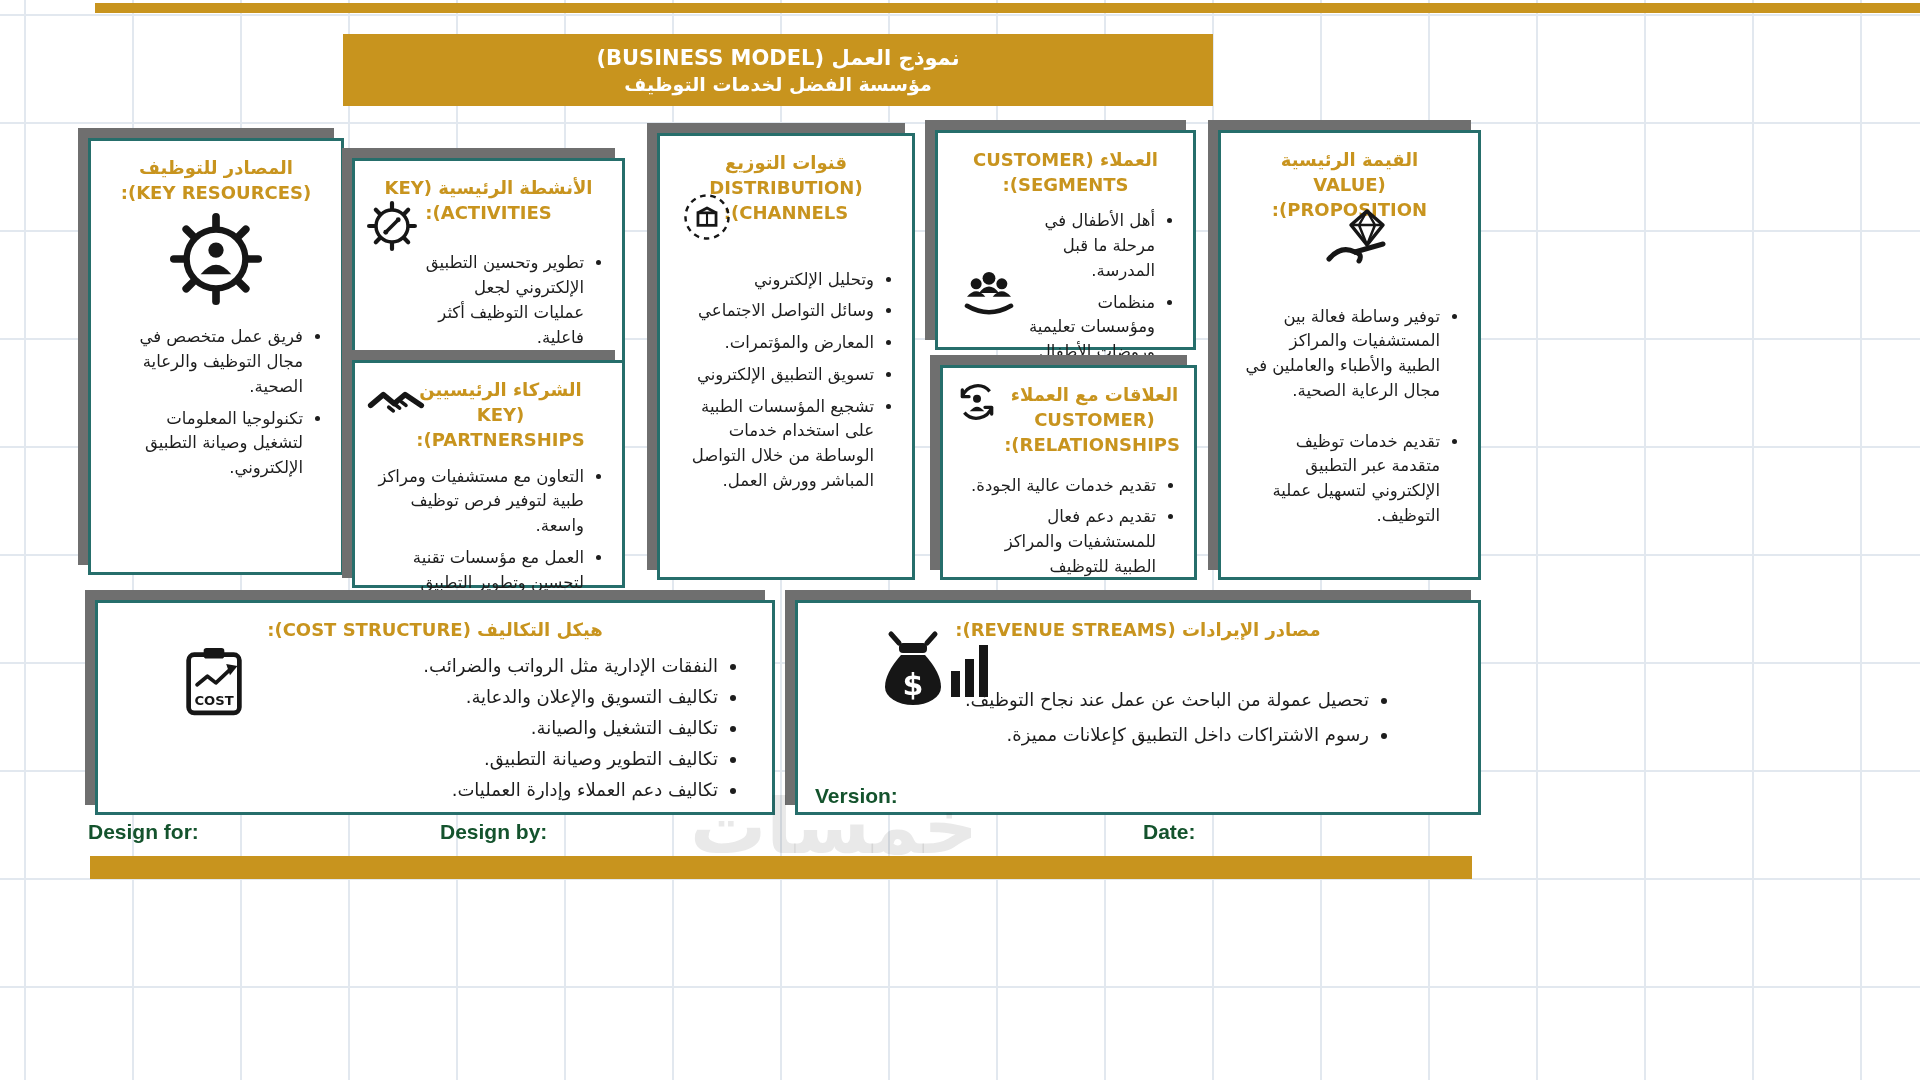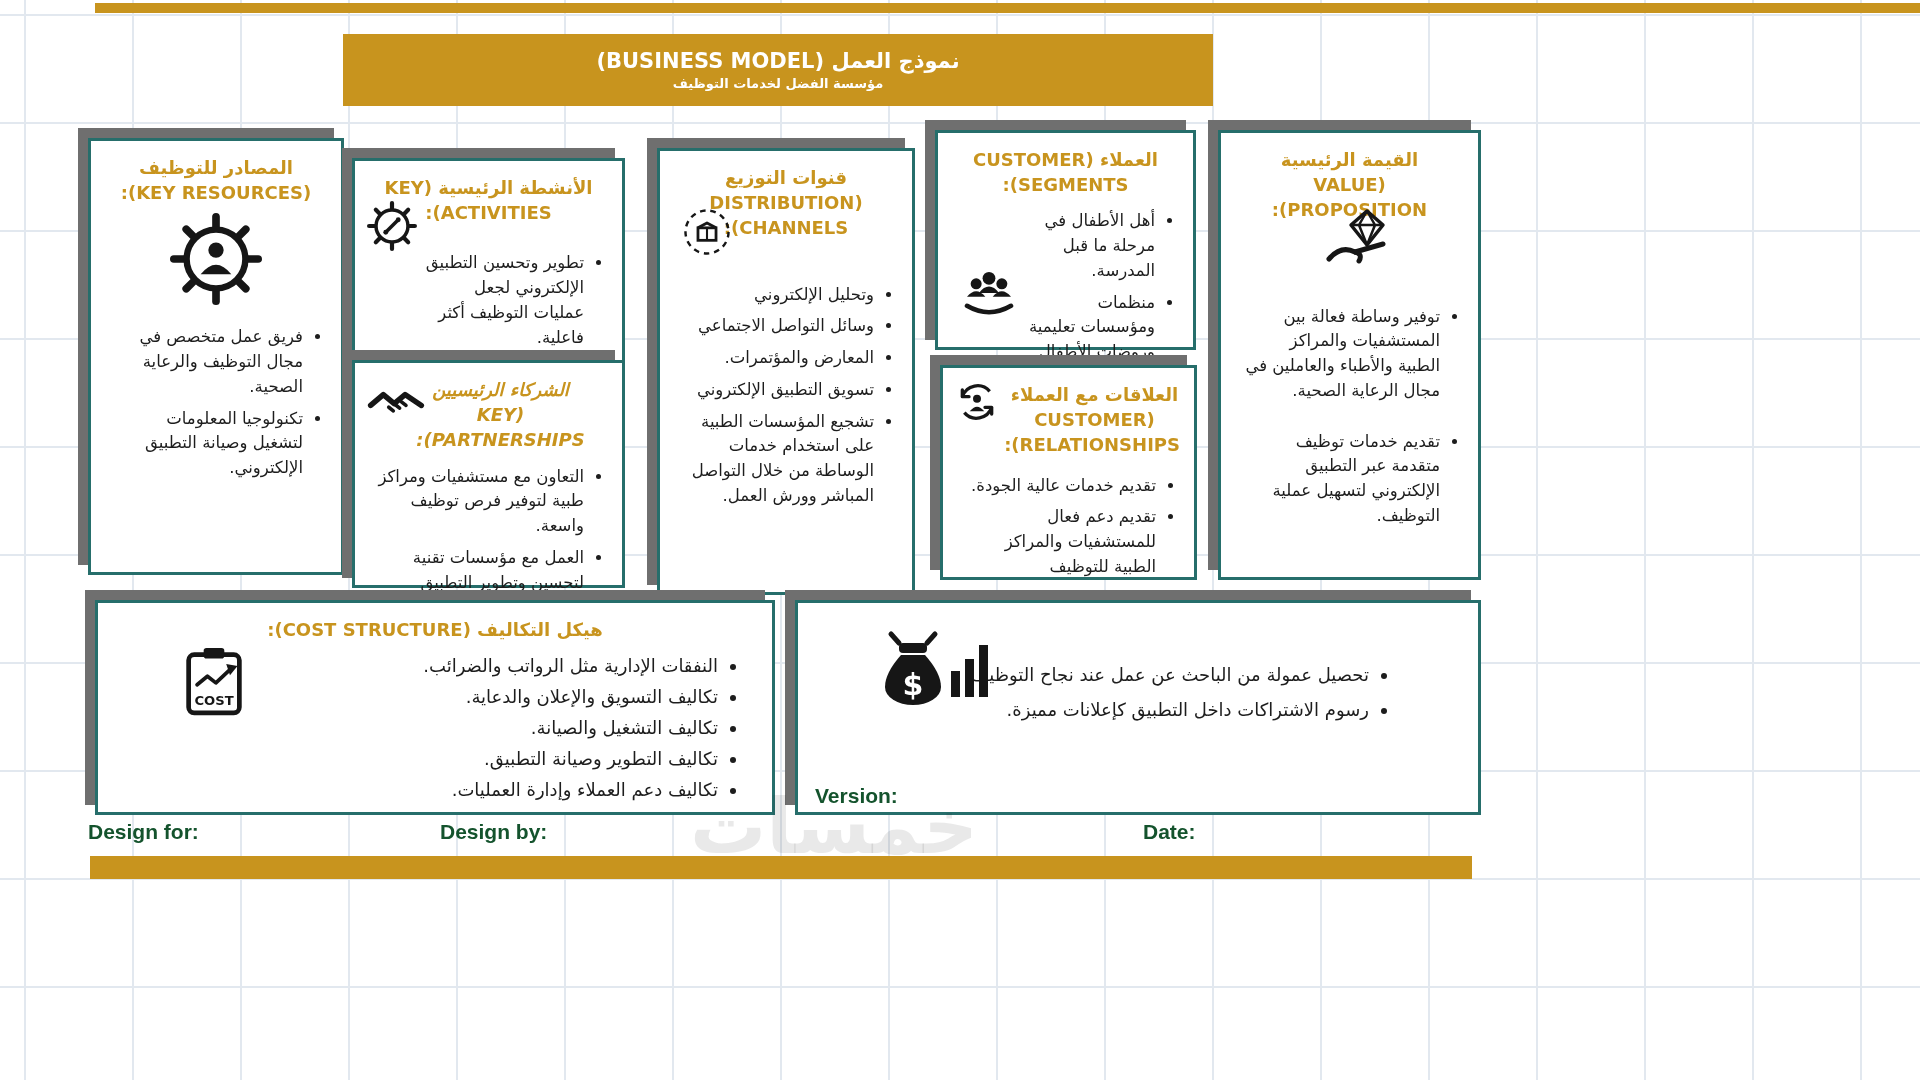--- a/index.html
+++ b/index.html
@@ -32,21 +32,21 @@
     background: #c8941e;
   }
 
   .title-bar {
     position: absolute; left: 343px; top: 34px; width: 870px; height: 72px;
     background: #c8941e; color: #ffffff;
     display: flex; flex-direction: column; justify-content: center; align-items: center;
     direction: rtl; gap: 3px;
   }
   .title-line1 { font-size: 21px; font-weight: bold; }
-  .title-line2 { font-size: 13px; font-weight: bold; }
+  .title-line2 { font-size: 19px; font-weight: bold; }
 
   .box {
     position: absolute;
     background: #ffffff;
     border: 3px solid #266e6b;
     box-shadow: -10px -10px 0 0 #6f6f6f;
     direction: rtl;
     padding: 14px 14px 10px 14px;
   }
   .box-title {
@@ -64,31 +64,31 @@
   }
   .items li { margin-bottom: 7px; }
 
   .icon-center { text-align: center; margin-top: 8px; }
   .icon-abs { position: absolute; }
 
   
   .b-resources     { left: 88px;  top: 138px; width: 256px; height: 437px; }
   .b-activities    { left: 352px; top: 126px; width: 273px; height: 218px; margin-top: 32px; }
   .b-partnerships  { left: 352px; top: 360px; width: 273px; height: 228px; }
-  .b-distribution  { left: 657px; top: 148px; width: 258px; height: 447px; }
+  .b-distribution  { left: 657px; top: 133px; width: 258px; height: 447px; }
   .b-segments      { left: 935px; top: 130px; width: 261px; height: 220px; }
   .b-relationships { left: 940px; top: 365px; width: 257px; height: 215px; }
   .b-value         { left: 1218px; top: 130px; width: 263px; height: 450px; }
   .b-cost          { left: 95px;  top: 600px; width: 680px; height: 215px; }
   .b-revenue       { left: 795px; top: 600px; width: 686px; height: 215px; }
 
   .b-resources .items { margin-top: 16px; }
   .b-activities .box-title { text-align: center; }
   .b-activities .items { margin-top: 26px; padding-left: 56px; }
-  .b-partnerships .box-title { margin-left: 24px; font-style: italic; }
+  .b-partnerships .box-title { margin-left: 24px; }
   .b-partnerships .items { margin-top: 12px; }
   .b-distribution .items { margin-top: 42px; }
   .b-segments .items { margin-top: 12px; padding-left: 70px; }
   .b-relationships .box-title { margin-left: 52px; }
   .b-relationships .items { margin-top: 16px; }
   .b-value .items { margin-top: 82px; }
   .b-value .items li { margin-bottom: 26px; }
   .b-cost .items { margin-top: 10px; font-size: 18px; padding-right: 40px; padding-left: 170px; }
   .b-cost .items li { margin-bottom: 4px; }
   .b-revenue .items { margin-top: 44px; font-size: 18px; padding-right: 95px; padding-left: 150px; }
@@ -294,20 +294,21 @@
     <ul class="items">
       <li>النفقات الإدارية مثل الرواتب والضرائب.</li>
       <li>تكاليف التسويق والإعلان والدعاية.</li>
       <li>تكاليف التشغيل والصيانة.</li>
       <li>تكاليف التطوير وصيانة التطبيق.</li>
       <li>تكاليف دعم العملاء وإدارة العمليات.</li>
     </ul>
   </div>
 
   <div class="box b-revenue">
+    <div class="box-title">مصادر الإيرادات (REVENUE STREAMS):</div>
     <div class="icon-abs" style="left:75px; top:26px;">
       <svg width="120" height="80" viewBox="0 0 120 80">
         <rect x="26" y="14" width="28" height="10" rx="4" fill="#161616"></rect>
         <path d="M26 14 l-8 -9 M54 14 l8 -9" stroke="#161616" stroke-width="5" stroke-linecap="round" fill="none"></path>
         <path d="M28 26 q-16 18 -16 32 a28 18 0 0 0 56 0 q0 -14 -16 -32 z" fill="#161616"></path>
         <text x="40" y="66" text-anchor="middle" font-size="30" font-weight="bold" font-family="DejaVu Sans, sans-serif" fill="#ffffff">$</text>
         <rect x="78" y="42" width="9" height="26" fill="#161616"></rect>
         <rect x="92" y="30" width="9" height="38" fill="#161616"></rect>
         <rect x="106" y="16" width="9" height="52" fill="#161616"></rect>
       </svg>

